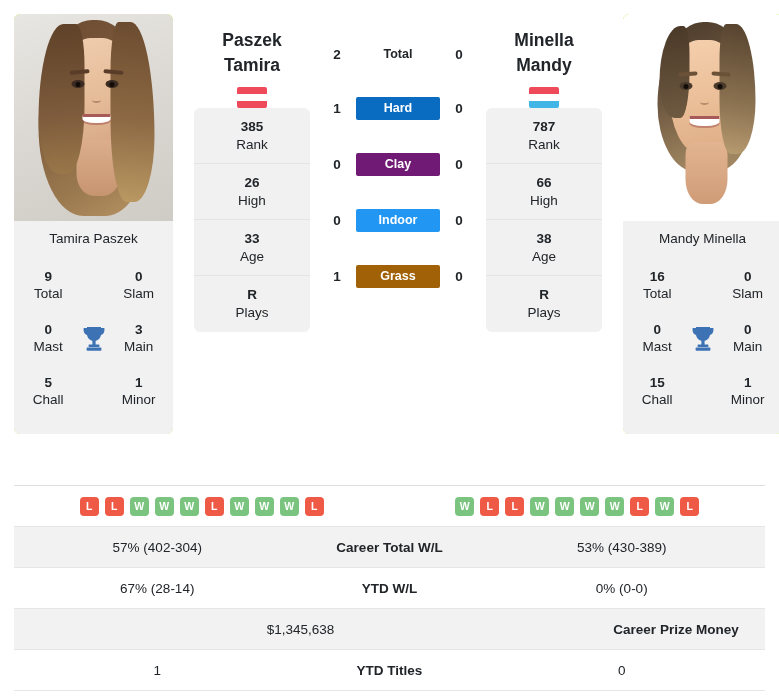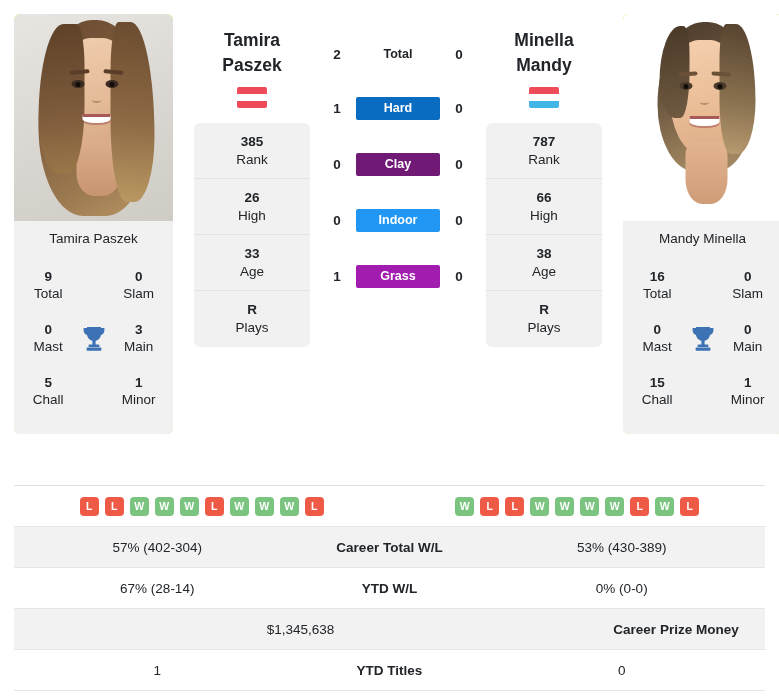--- a/index.html
+++ b/index.html
@@ -125,21 +125,20 @@
     height: 21px;
     margin: 9px auto 0 auto;
     border-radius: 2px;
     overflow: hidden;
     display: flex;
     flex-direction: column;
   }
   .flag i { display: block; flex: 1 1 33.33%; }
 
   .stat-box {
-    margin-top: 15px;
     background: #f1f1f1;
     border-radius: 6px;
     overflow: hidden;
   }
   .stat-row {
     height: 56px;
     display: flex;
     flex-direction: column;
     align-items: center;
     justify-content: center;
@@ -293,22 +292,22 @@
         <div class="trophy-cell"></div>
         <div class="mini-cell">
           <div class="v">1</div>
           <div class="k">Minor</div>
         </div>
       </div>
     </div>
 
     <div class="stat-col" style="margin-left:21px;">
       <div class="stat-head">
+        <div class="pname">Paszek</div>
         <div class="pname">Tamira</div>
-        <div class="pname">Paszek</div>
         <div class="flag">
           <i style="background:#ee4a5a;"></i>
             <i style="background:#ffffff;"></i>
             <i style="background:#ee4a5a;"></i>
         </div>
       </div>
       <div class="stat-box">
         <div class="stat-row">
           <div class="v">385</div>
           <div class="k">Rank</div>
@@ -344,21 +343,21 @@
         <div class="surface-pill" style="background:#701a75;">Clay</div>
         <div class="h2h-score">0</div>
       </div>
       <div class="h2h-row">
         <div class="h2h-score">0</div>
         <div class="surface-pill" style="background:#2196F3;">Indoor</div>
         <div class="h2h-score">0</div>
       </div>
       <div class="h2h-row">
         <div class="h2h-score">1</div>
-        <div class="surface-pill" style="background:#a21caf;">Grass</div>
+        <div class="surface-pill" style="background:#a16207;">Grass</div>
         <div class="h2h-score">0</div>
       </div>
     </div>
 
     <div class="stat-col">
       <div class="stat-head">
         <div class="pname">Minella</div>
         <div class="pname">Mandy</div>
         <div class="flag">
           <i style="background:#ee4a5a;"></i>

